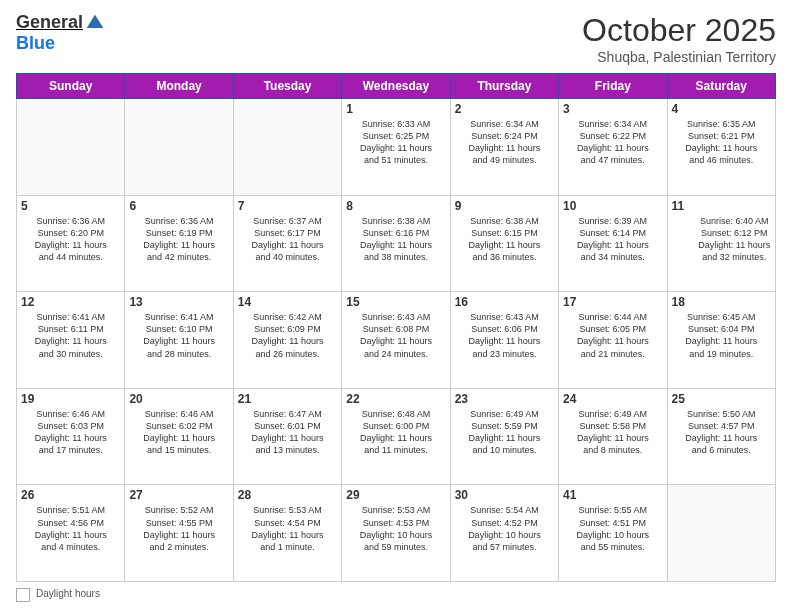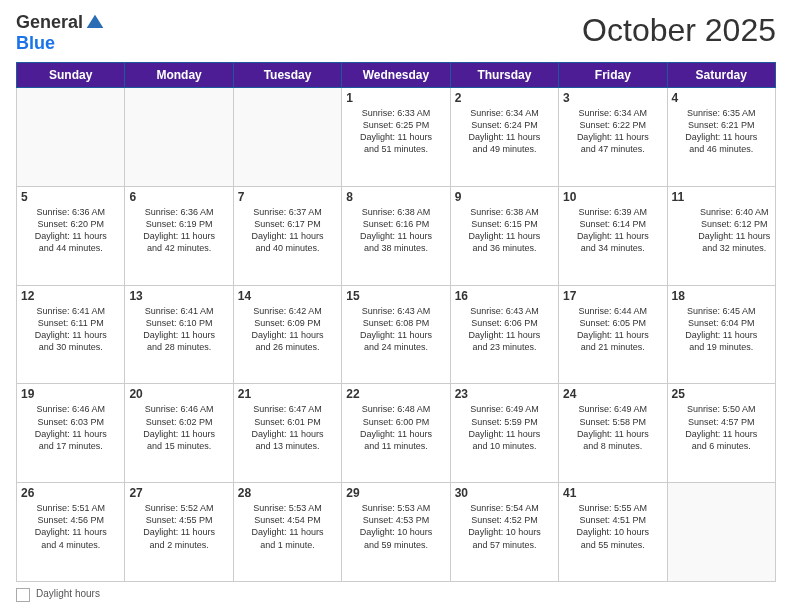--- a/index.html
+++ b/index.html
@@ -24,20 +24,21 @@
       margin-bottom: 8px;
     }
     .logo {
       display: flex;
       flex-direction: column;
       align-items: flex-start;
     }
     .logo-text {
       display: flex;
       align-items: flex-end;
+      text-decoration: underline;
     }
     .logo-general {
       font-size: 18px;
       font-weight: bold;
       color: #333;
     }
     .logo-blue {
       font-size: 18px;
       font-weight: bold;
       color: #1a73e8;
@@ -60,21 +61,21 @@
       color: #555;
     }
     .calendar {
       flex: 1;
       border: 1px solid #ccc;
       border-collapse: collapse;
       width: 100%;
       table-layout: fixed;
     }
     .calendar th {
-      background-color: #4c1d95;
+      background-color: #a21caf;
       color: #fff;
       text-align: center;
       padding: 5px 2px;
       font-size: 12px;
       font-weight: bold;
       border: 1px solid #1a5a9a;
     }
     .calendar td {
       border: 1px solid #ccc;
       vertical-align: top;
@@ -123,20 +124,21 @@
       <div class="logo-text">
         <span class="logo-general">General</span>
         <svg class="logo-icon" viewBox="0 0 24 24">
           <polygon points="12,2 22,18 2,18" fill="#2a6db5"></polygon>
         </svg>
       </div>
       <span class="logo-blue">Blue</span>
     </div>
     <div class="title-section">
       <div class="month-title">October 2025</div>
+      <div class="location">Shuqba, Palestinian Territory</div>
     </div>
   </div>
 
   <table class="calendar">
     <thead>
       <tr>
       <th>Sunday</th>
           <th>Monday</th>
           <th>Tuesday</th>
           <th>Wednesday</th>

